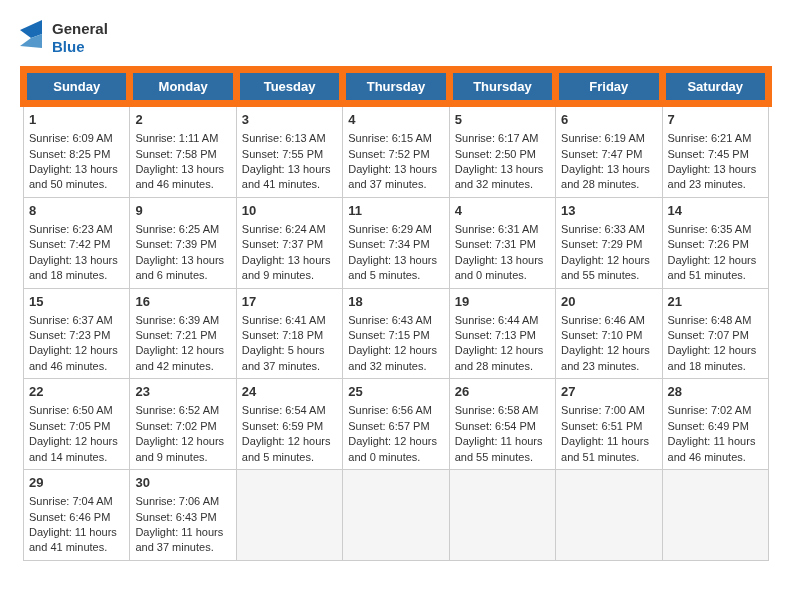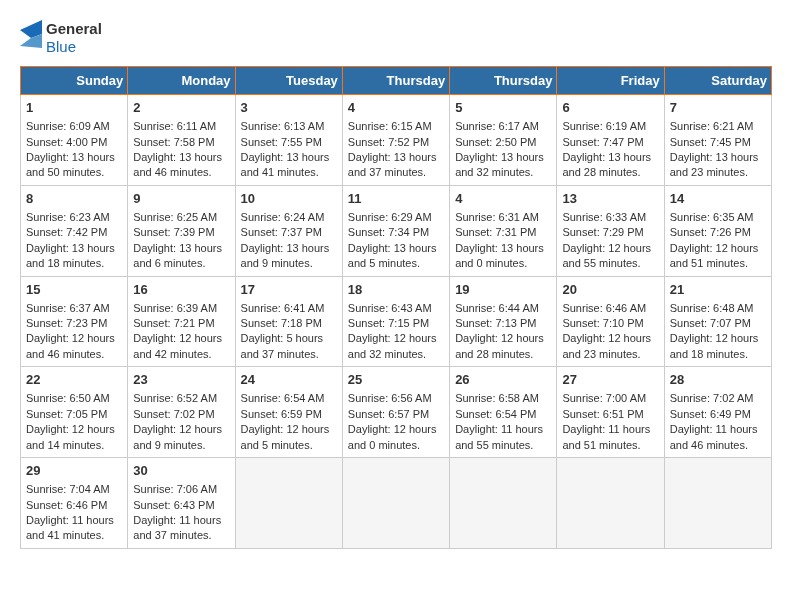--- a/index.html
+++ b/index.html
@@ -36,24 +36,24 @@
     }
     .calendar {
       width: 100%;
       border-collapse: collapse;
       font-size: 11px;
     }
     .calendar thead tr th {
       background: #2e6da4;
       color: #fff;
       padding: 6px 4px;
-      text-align: right;
+      text-align: center;
       font-size: 13px;
       font-weight: bold;
-      border: 1px solid #f97316;
+      border: 7px solid #f97316;
     }
     .calendar tbody tr td {
       border: 1px solid #ccc;
       vertical-align: top;
       padding: 4px 5px;
       width: calc(100% / 7);
       min-height: 80px;
       color: #333;
       line-height: 1.4;
     }
@@ -71,28 +71,28 @@
     }
     .calendar tbody tr:nth-child(odd) {
       background: #fff;
     }
   </style>
 </head>
 <body>
 
 <div class="header">
   <div class="logo">
-  <div style="display:flex;align-items:center;gap:4px;">
+  <div style="display:flex;align-items:center;gap:10px;">
     <svg width="22" height="36" viewBox="0 0 22 36">
       <polygon points="0,10 22,0 22,14 11,18" fill="#1a6bb5"></polygon>
       <polygon points="11,18 22,14 22,28 0,26" fill="#5599cc"></polygon>
     </svg>
     <div>
       <div style="font-size:15px;font-weight:bold;color:#333;line-height:1.2;">General</div>
-      <div style="font-size:15px;font-weight:normal;color:#1a6bb5;line-height:1.2;">Blue</div>
+      <div style="font-size:15px;font-weight:bold;color:#1a6bb5;line-height:1.2;">Blue</div>
     </div>
   </div>
 </div>
   <div class="title-block">
     <h1></h1>
     <h2></h2>
   </div>
 </div>
 
 <table class="calendar">
@@ -102,22 +102,22 @@
         <th>Monday</th>
         <th>Tuesday</th>
         <th>Thursday</th>
         <th>Thursday</th>
         <th>Friday</th>
         <th>Saturday</th>
       </tr>
   </thead>
   <tbody id="calendar-body">
   <tr>
-        <td><span class="day-num">1</span><span>Sunrise: 6:09 AM</span><br><span>Sunset: 4:00 PM</span><br><span>Daylight: 13 hours and 50 minutes.</span></td>
-        <td><span class="day-num">2</span><span>Sunrise: 6:11 AM</span><br><span>Sunset: 7:58 PM</span><br><span>Daylight: 13 hours and 46 minutes.</span></td>
+        <td><span class="day-num">1</span><span>Sunrise: 6:09 AM</span><br><span>Sunset: 8:25 PM</span><br><span>Daylight: 13 hours and 50 minutes.</span></td>
+        <td><span class="day-num">2</span><span>Sunrise: 1:11 AM</span><br><span>Sunset: 7:58 PM</span><br><span>Daylight: 13 hours and 46 minutes.</span></td>
         <td><span class="day-num">3</span><span>Sunrise: 6:13 AM</span><br><span>Sunset: 7:55 PM</span><br><span>Daylight: 13 hours and 41 minutes.</span></td>
         <td><span class="day-num">4</span><span>Sunrise: 6:15 AM</span><br><span>Sunset: 7:52 PM</span><br><span>Daylight: 13 hours and 37 minutes.</span></td>
         <td><span class="day-num">5</span><span>Sunrise: 6:17 AM</span><br><span>Sunset: 2:50 PM</span><br><span>Daylight: 13 hours and 32 minutes.</span></td>
         <td><span class="day-num">6</span><span>Sunrise: 6:19 AM</span><br><span>Sunset: 7:47 PM</span><br><span>Daylight: 13 hours and 28 minutes.</span></td>
         <td><span class="day-num">7</span><span>Sunrise: 6:21 AM</span><br><span>Sunset: 7:45 PM</span><br><span>Daylight: 13 hours and 23 minutes.</span></td>
       </tr>
       <tr>
         <td><span class="day-num">8</span><span>Sunrise: 6:23 AM</span><br><span>Sunset: 7:42 PM</span><br><span>Daylight: 13 hours and 18 minutes.</span></td>
         <td><span class="day-num">9</span><span>Sunrise: 6:25 AM</span><br><span>Sunset: 7:39 PM</span><br><span>Daylight: 13 hours and 6 minutes.</span></td>
         <td><span class="day-num">10</span><span>Sunrise: 6:24 AM</span><br><span>Sunset: 7:37 PM</span><br><span>Daylight: 13 hours and 9 minutes.</span></td>

